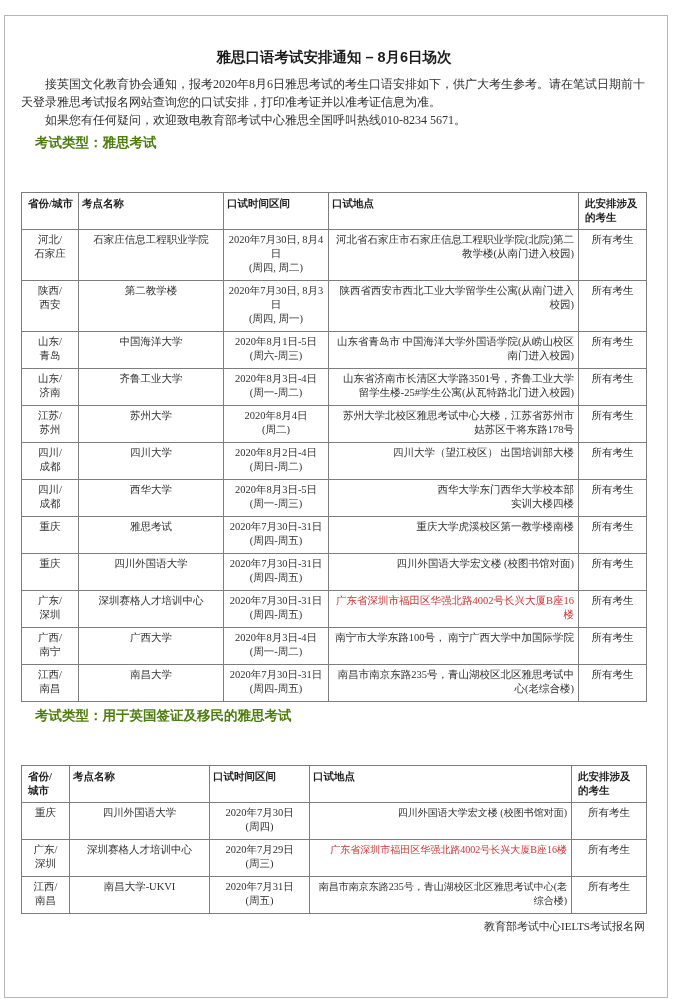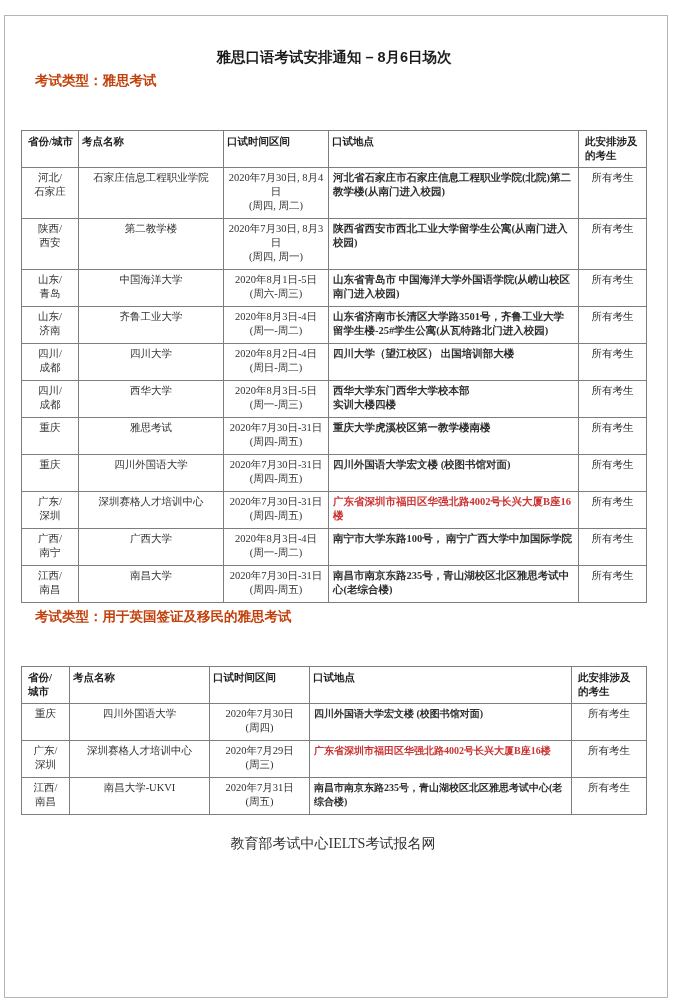--- a/index.html
+++ b/index.html
@@ -24,21 +24,21 @@
     font-size:14.5px;font-weight:bold;
     font-family:"Liberation Sans","DejaVu Sans",sans-serif;
     color:#1c1c1c;
   }
   .intro{margin-top:8px;font-size:12px;line-height:18px;}
   .intro p{margin:0;text-indent:2em;}
   .sec-heading{
     margin:5px 0 2px 14px;
     font-size:13.5px;font-weight:bold;
     font-family:"Liberation Sans","DejaVu Sans",sans-serif;
-    color:#c2410c;
+    color:#4d7c0f;
   }
   table{
     width:100%;
     border-collapse:collapse;
     table-layout:fixed;
     font-size:10.5px;
     margin-top:40px;
   }
   th,td{
     border:1px solid #7d7d7d;
@@ -49,36 +49,40 @@
   }
   th{
     font-weight:bold;
     text-align:left;
     padding:4px 3px;
     color:#1f1f1f;
   }
   th:first-child,th:last-child{text-align:left;padding-left:6px;}
   td{padding:3px 4px 5px;}
   .c-prov,.c-venue,.c-cand,.c-time{text-align:center;}
-  .c-addr{text-align:left;font-weight:bold;}
+  .c-addr{text-align:right;}
   #exam-table-1 .c-addr{font-size:10px;}
   .footer{
-    margin-top:20px;
-    text-align:center;
-    font-size:14px;line-height:17px;
+    margin-top:4px;
+    text-align:right;
+    font-size:11px;line-height:17px;
     padding-right:2px;
   }
 </style>
 </head>
 <body>
 
 <div class="frame">
 
   <h1 class="doc-title">雅思口语考试安排通知 – 8月6日场次</h1>
 
+  <div class="intro">
+    <p>接英国文化教育协会通知，报考2020年8月6日雅思考试的考生口语安排如下，供广大考生参考。请在笔试日期前十天登录雅思考试报名网站查询您的口试安排，打印准考证并以准考证信息为准。</p>
+    <p>如果您有任何疑问，欢迎致电教育部考试中心雅思全国呼叫热线010-8234 5671。</p>
+  </div>
 
   <div>
     <div class="sec-heading">考试类型：雅思考试</div>
     <table id="exam-table-0">
       <colgroup>
         <col style="width:57px">
           <col style="width:145px">
           <col style="width:105px">
           <col style="width:250px">
           <col>
@@ -120,20 +124,28 @@
           </tr>
           <tr>
             <td class="c-prov">山东/
 济南</td>
             <td class="c-venue">齐鲁工业大学</td>
             <td class="c-time"><div>2020年8月3日-4日</div><div>(周一-周二)</div></td>
             <td class="c-addr">山东省济南市长清区大学路3501号，齐鲁工业大学留学生楼-25#学生公寓(从瓦特路北门进入校园)</td>
             <td class="c-cand">所有考生</td>
           </tr>
           <tr>
+            <td class="c-prov">江苏/
+苏州</td>
+            <td class="c-venue">苏州大学</td>
+            <td class="c-time"><div>2020年8月4日</div><div>(周二)</div></td>
+            <td class="c-addr">苏州大学北校区雅思考试中心大楼，江苏省苏州市姑苏区干将东路178号</td>
+            <td class="c-cand">所有考生</td>
+          </tr>
+          <tr>
             <td class="c-prov">四川/
 成都</td>
             <td class="c-venue">四川大学</td>
             <td class="c-time"><div>2020年8月2日-4日</div><div>(周日-周二)</div></td>
             <td class="c-addr">四川大学（望江校区） 出国培训部大楼</td>
             <td class="c-cand">所有考生</td>
           </tr>
           <tr>
             <td class="c-prov">四川/
 成都</td>

